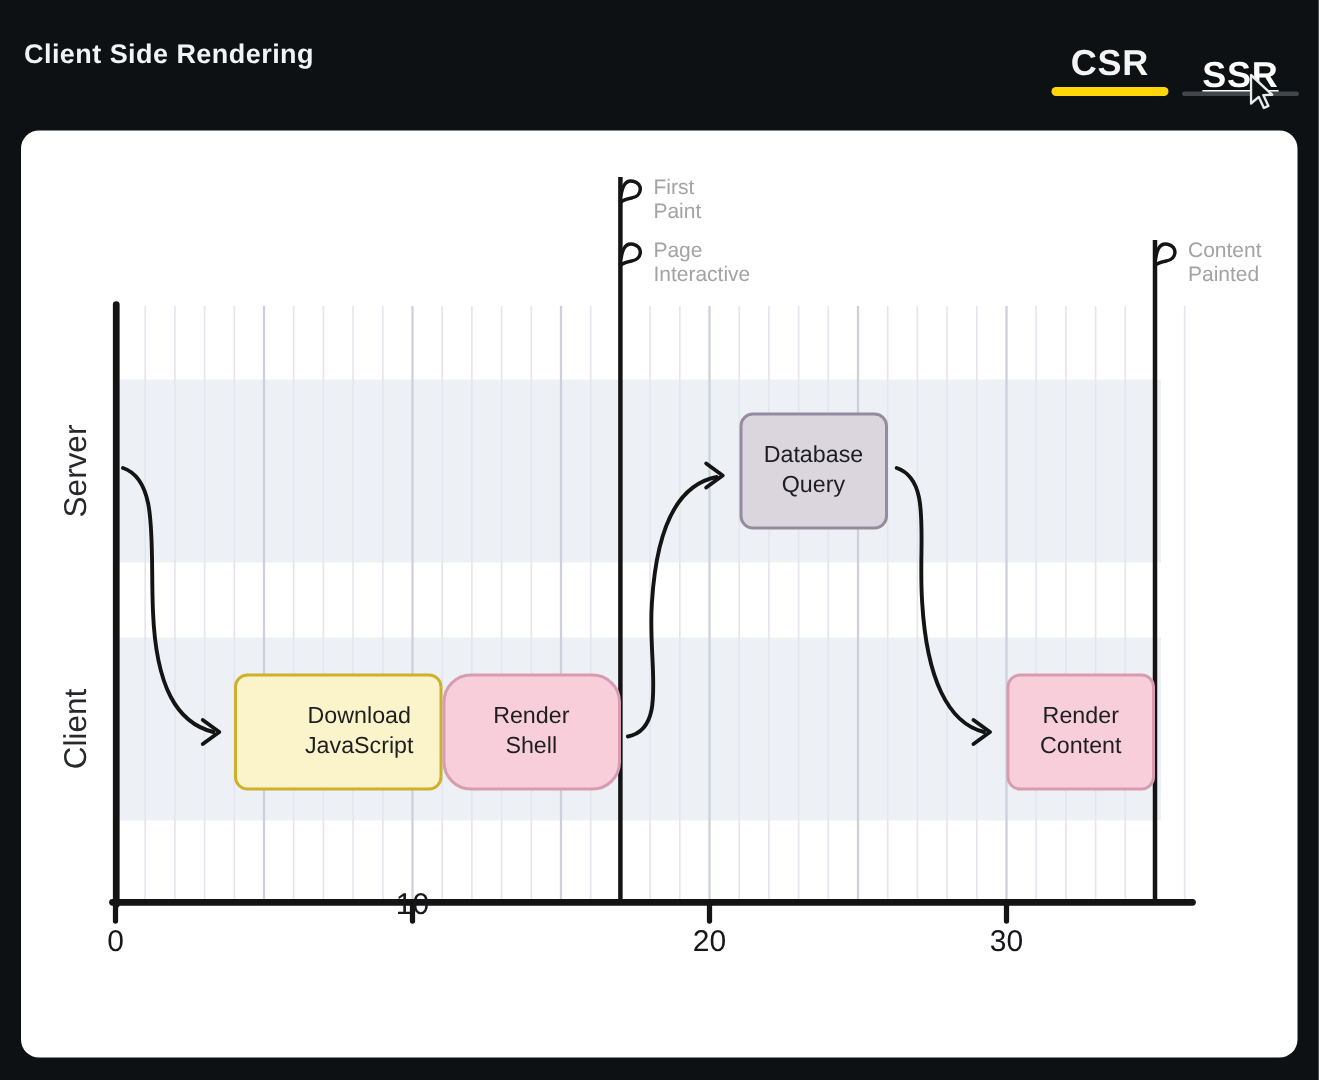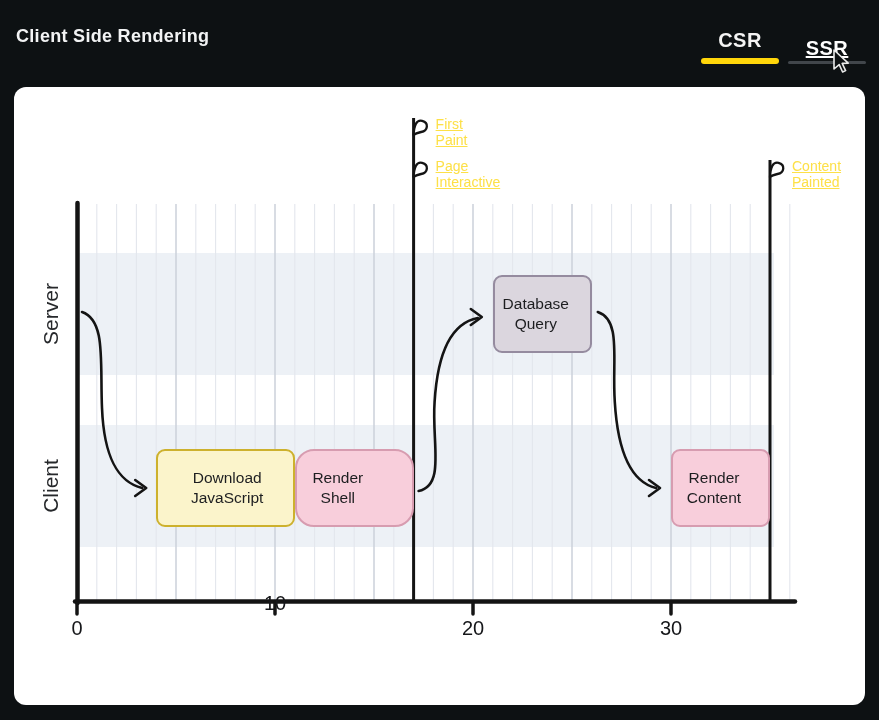--- a/index.html
+++ b/index.html
@@ -1,41 +1,41 @@
 <!DOCTYPE html>
 <html><head>
 <meta charset="utf-8">
 <style>
   html,body{margin:0;padding:0;background:#0D1113;width:879px;height:720px;overflow:hidden;
     font-family:"Liberation Sans",sans-serif;}
   .stage{position:relative;width:879px;height:720px;overflow:hidden;}
   .app-title{position:absolute;left:16px;top:26px;font-size:18px;font-weight:700;
     color:#F2F3F4;letter-spacing:.3px;z-index:4;}
-  .tab{position:absolute;width:78px;text-align:center;font-size:20px;font-weight:600;
+  .tab{position:absolute;width:78px;text-align:center;font-size:24px;font-weight:600;
     letter-spacing:.5px;z-index:4;cursor:pointer;}
   #tab-csr{left:701px;top:29px;color:#F4F4F4;}
   #tab-ssr{left:788px;top:37px;color:#ffffff;text-decoration:underline;}
   .underline-csr{position:absolute;left:701px;top:58px;width:78px;height:6px;border-radius:3px;
     background:#FFD60A;z-index:4;}
   .underline-ssr{position:absolute;left:788px;top:61px;width:78px;height:3px;border-radius:2px;
     background:#41464B;z-index:4;}
   .card{position:absolute;left:14px;top:87px;width:851px;height:618px;background:#FFFFFF;
     border-radius:12px;z-index:1;}
   #chart-svg{position:absolute;left:0;top:0;z-index:2;pointer-events:none;}
   .layer{position:absolute;left:0;top:0;width:879px;height:720px;z-index:3;pointer-events:none;}
-  .task{position:absolute;display:flex;align-items:center;text-align:center;
+  .task{position:absolute;display:flex;align-items:center;justify-content:center;text-align:center;
     font-size:15.5px;color:#1D1E20;border:2px solid;border-radius:9px;box-sizing:border-box;}
   .task span{width:82px;line-height:1.32;}
   .task-yellow{background:#FBF4CB;border-color:#CDB12D;}
   .task-pink{background:#F8CEDB;border-color:#D79CB0;}
   .task-gray{background:#DBD6DE;border-color:#958B9F;}
   .lane-label{position:absolute;font-size:21px;color:#26282B;white-space:nowrap;
     transform:translate(-50%,-50%) rotate(-90deg);}
   .tick-label{position:absolute;width:44px;text-align:center;font-size:20px;color:#16171A;}
-  .milestone-label{position:absolute;width:58px;font-size:14px;line-height:1.12;color:#fde047;text-decoration:underline;}
+  .milestone-label{position:absolute;width:58px;font-size:14px;line-height:1.12;color:#a3a3a3;}
   .cursor{position:absolute;left:833px;top:49px;z-index:6;}
 </style>
 </head>
 <body>
 
 <div class="stage">
   <div class="app-title">Client Side Rendering</div>
 
   <div class="tab" id="tab-csr">CSR</div>
   <div class="tab" id="tab-ssr">SSR</div>

